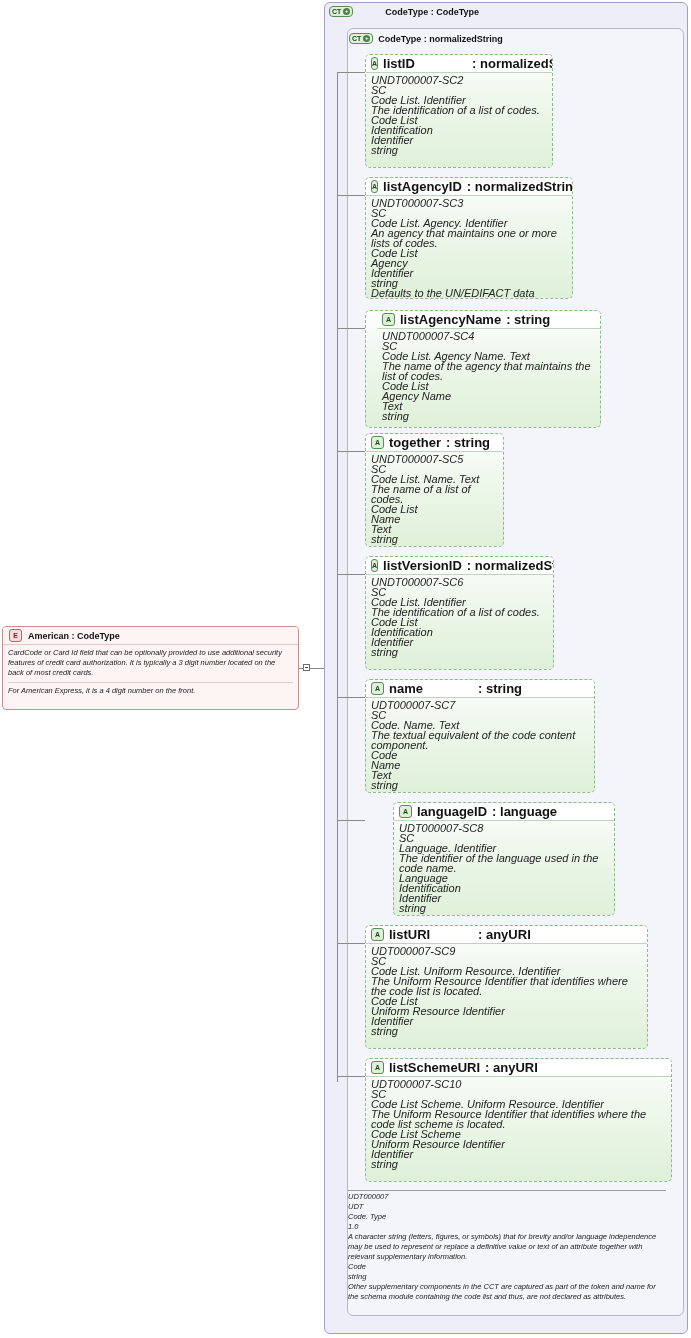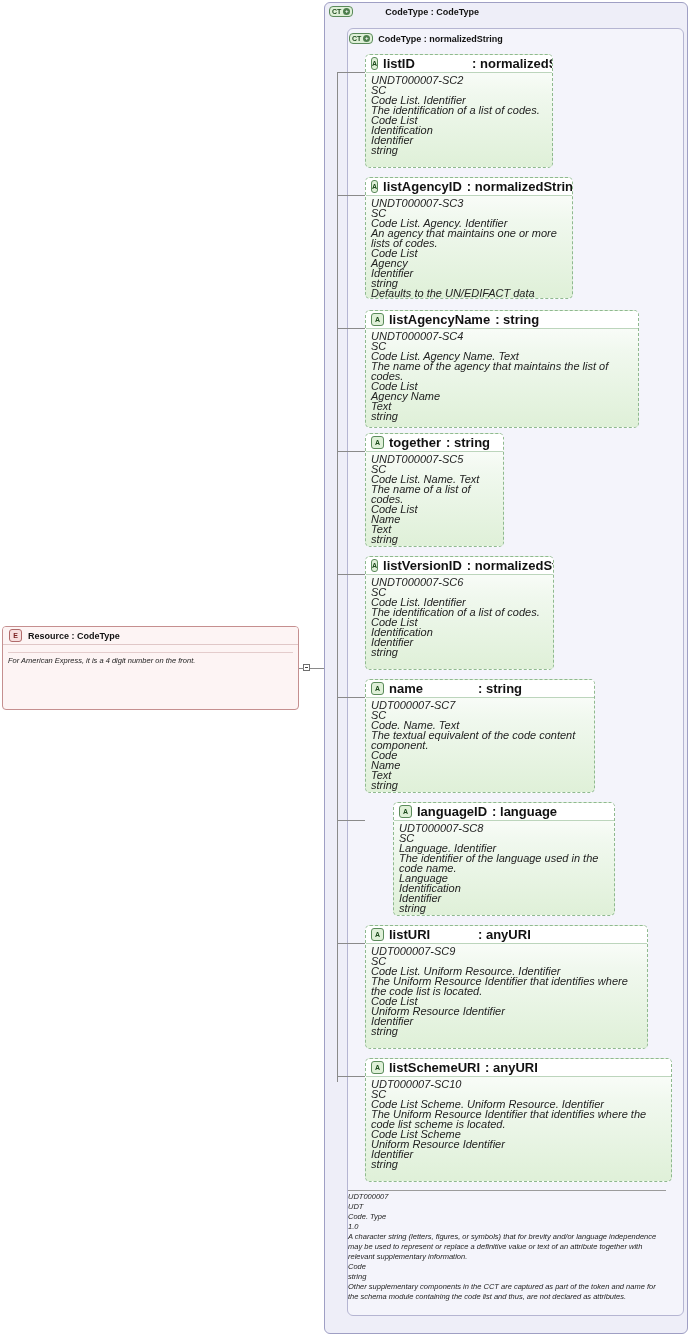--- a/index.html
+++ b/index.html
@@ -252,23 +252,24 @@
     <span class="chip">
         <span>CT</span>
         <span class="plus">+</span>
       </span>
     <span class="chip-title">CodeType : normalizedString</span>
   </div>
 
   <div class="element-box">
     <div class="element-head">
       <span class="element-badge">E</span>
-      <span class="element-title">Resource : CodeType</span>
+      <span class="element-title">American : CodeType</span>
     </div>
     <div class="element-body">
+      <div>CardCode or Card Id field that can be optionally provided to use additional security features of credit card authorization. It is typically a 3 digit number located on the back of most credit cards.</div>
       <div class="sep"></div>
       <div>For American Express, it is a 4 digit number on the front.</div>
     </div>
   </div>
 
   <div class="joint" style="left:303px; top:664px;"></div>
   <div class="conn conn-h" style="left:299px; top:668px; width:5px;"></div>
   <div class="conn conn-h" style="left:310px; top:668px; width:14px;"></div>
 
   <div class="conn conn-v" style="left:337px; top:72px; height:1010px;"></div>
@@ -313,21 +314,21 @@
       <div>Code List. Agency. Identifier</div>
       <div>An agency that maintains one or more lists of codes.</div>
       <div>Code List</div>
       <div>Agency</div>
       <div>Identifier</div>
       <div>string</div>
       <div>Defaults to the UN/EDIFACT data element 3055 code list.</div>
     </div>
   </div>
 
-  <div class="attr-box" style="left:365px; top:310px; width:274px; height:118px;">
+  <div class="attr-box" style="left:365px; top:310px; width:236px; height:118px;padding-left:11px;">
     <div class="attr-head">
       <span class="attr-badge">A</span>
       <span class="attr-name">listAgencyName</span>
       <span class="attr-name">:&nbsp;<span>string</span></span>
     </div>
     <div class="attr-body">
       <div>UNDT000007-SC4</div>
       <div>SC</div>
       <div>Code List. Agency Name. Text</div>
       <div>The name of the agency that maintains the list of codes.</div>

